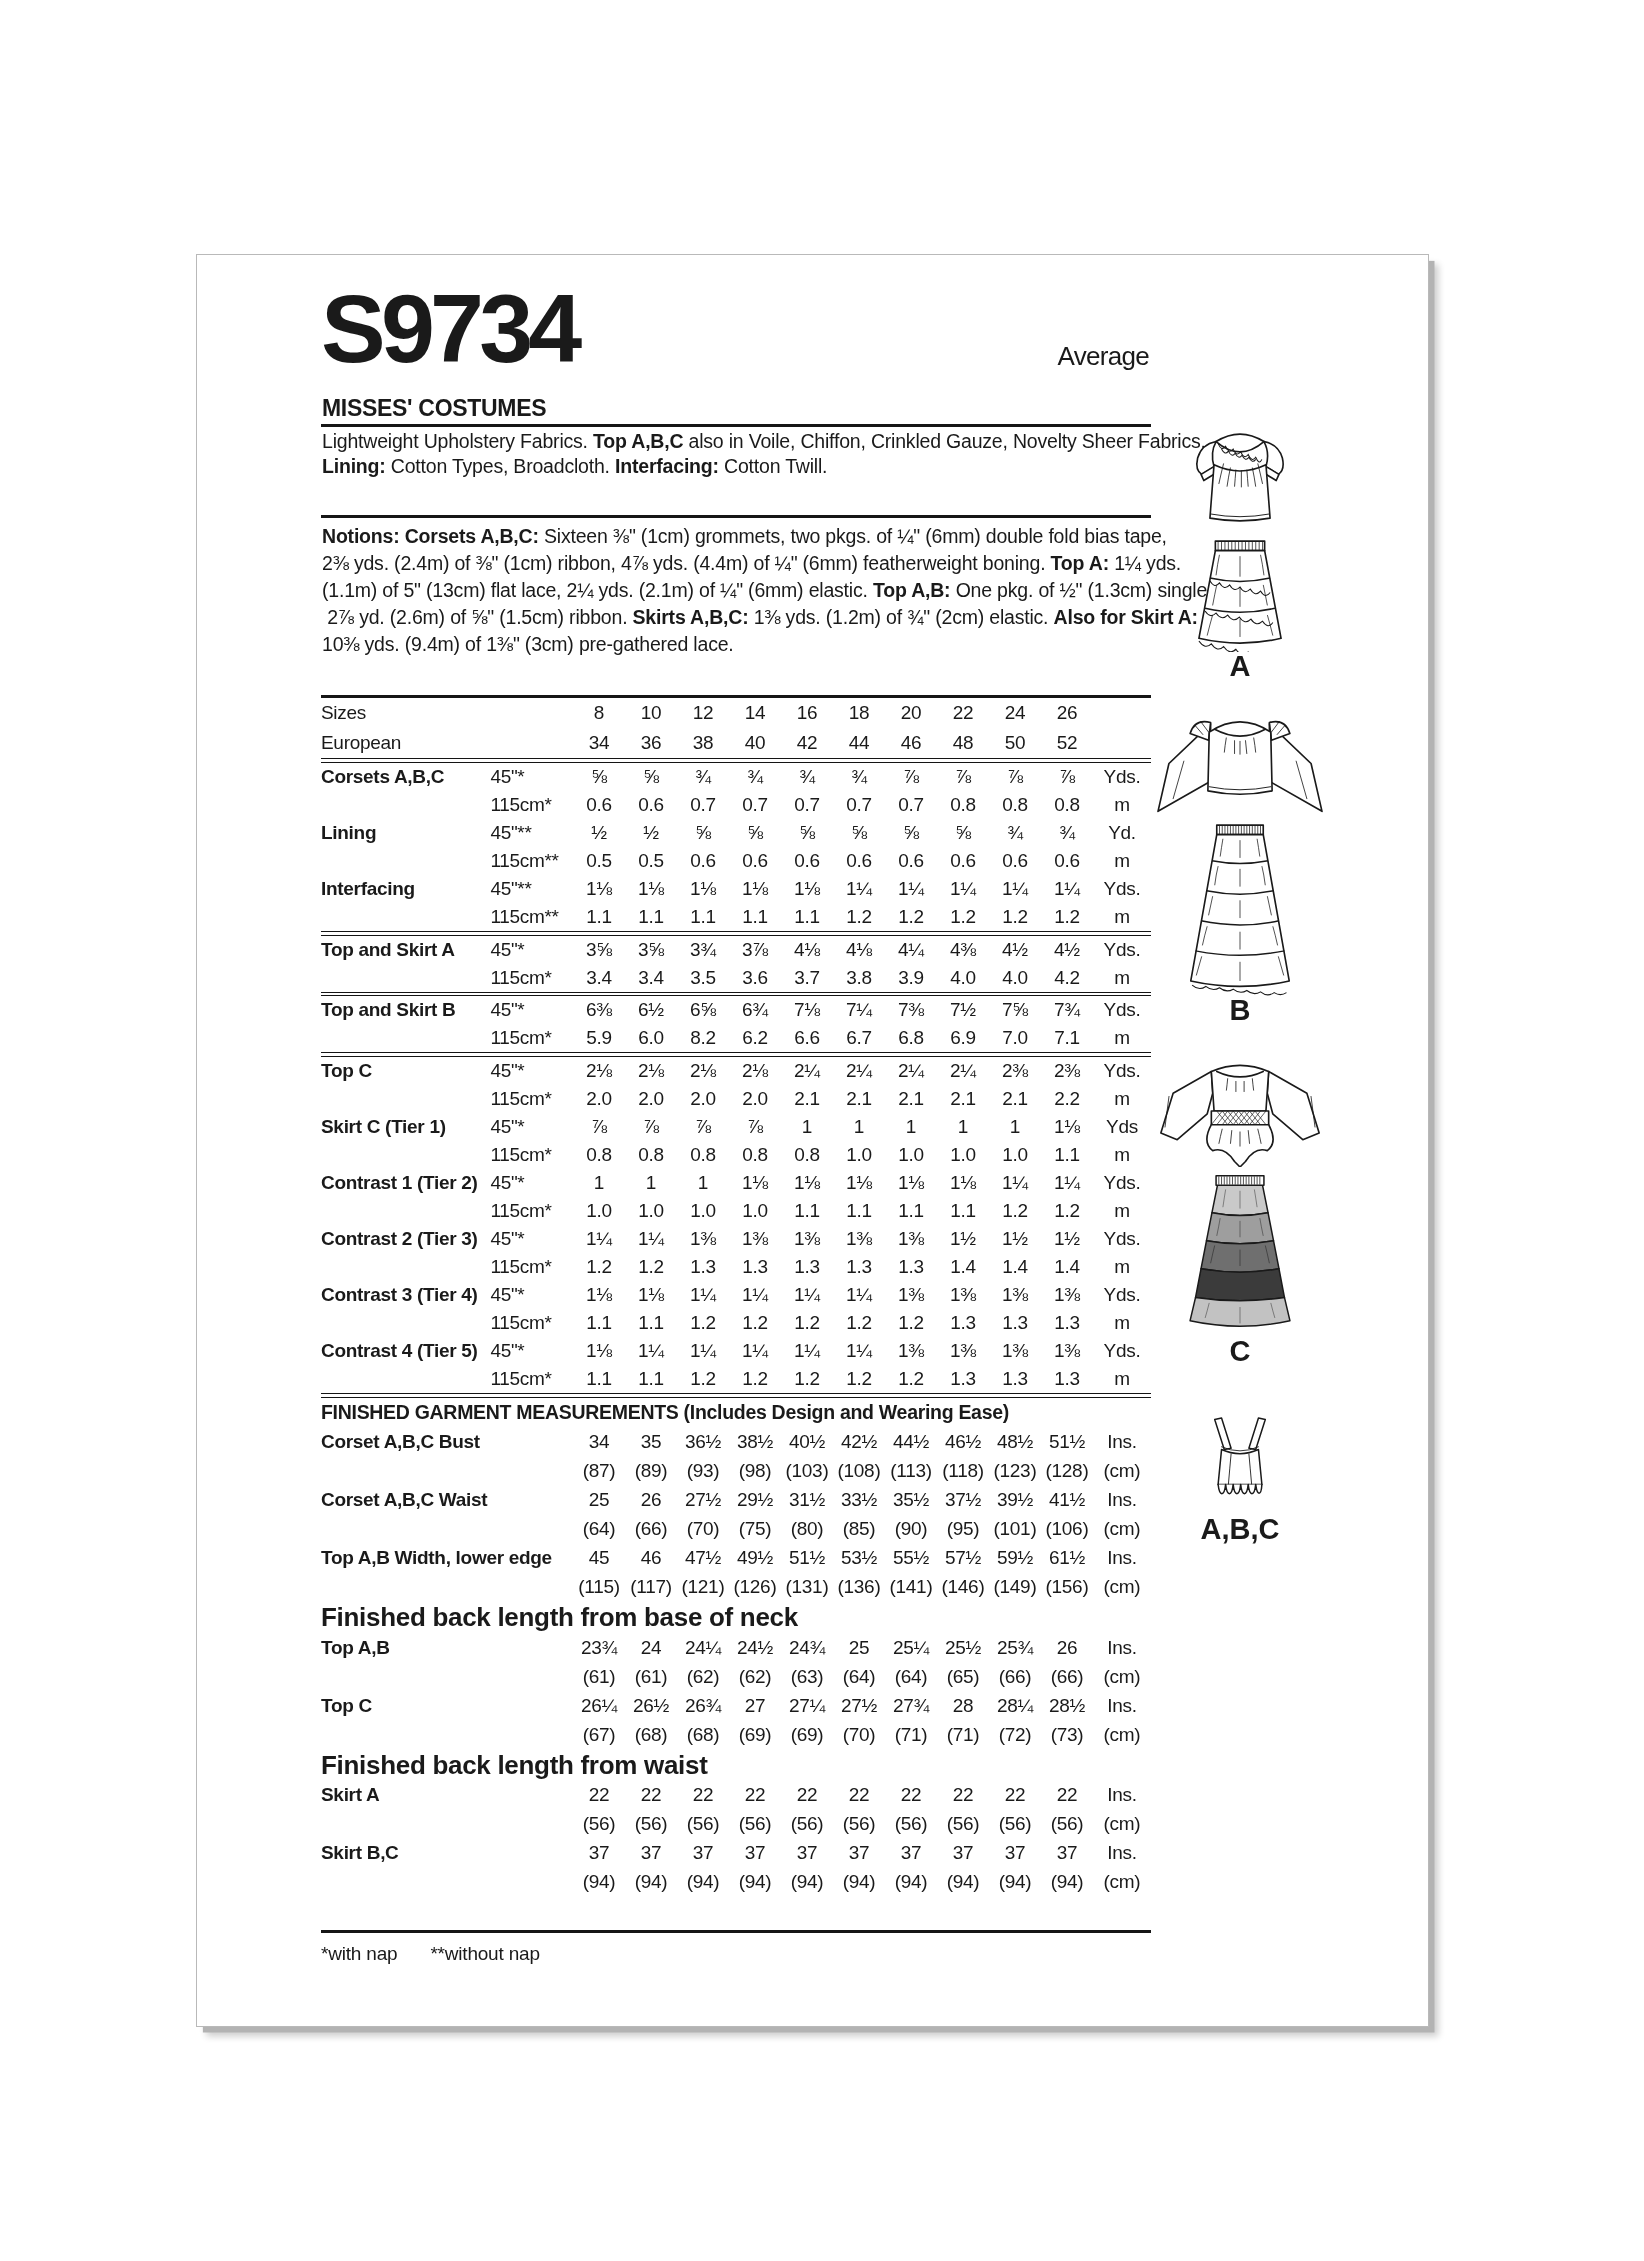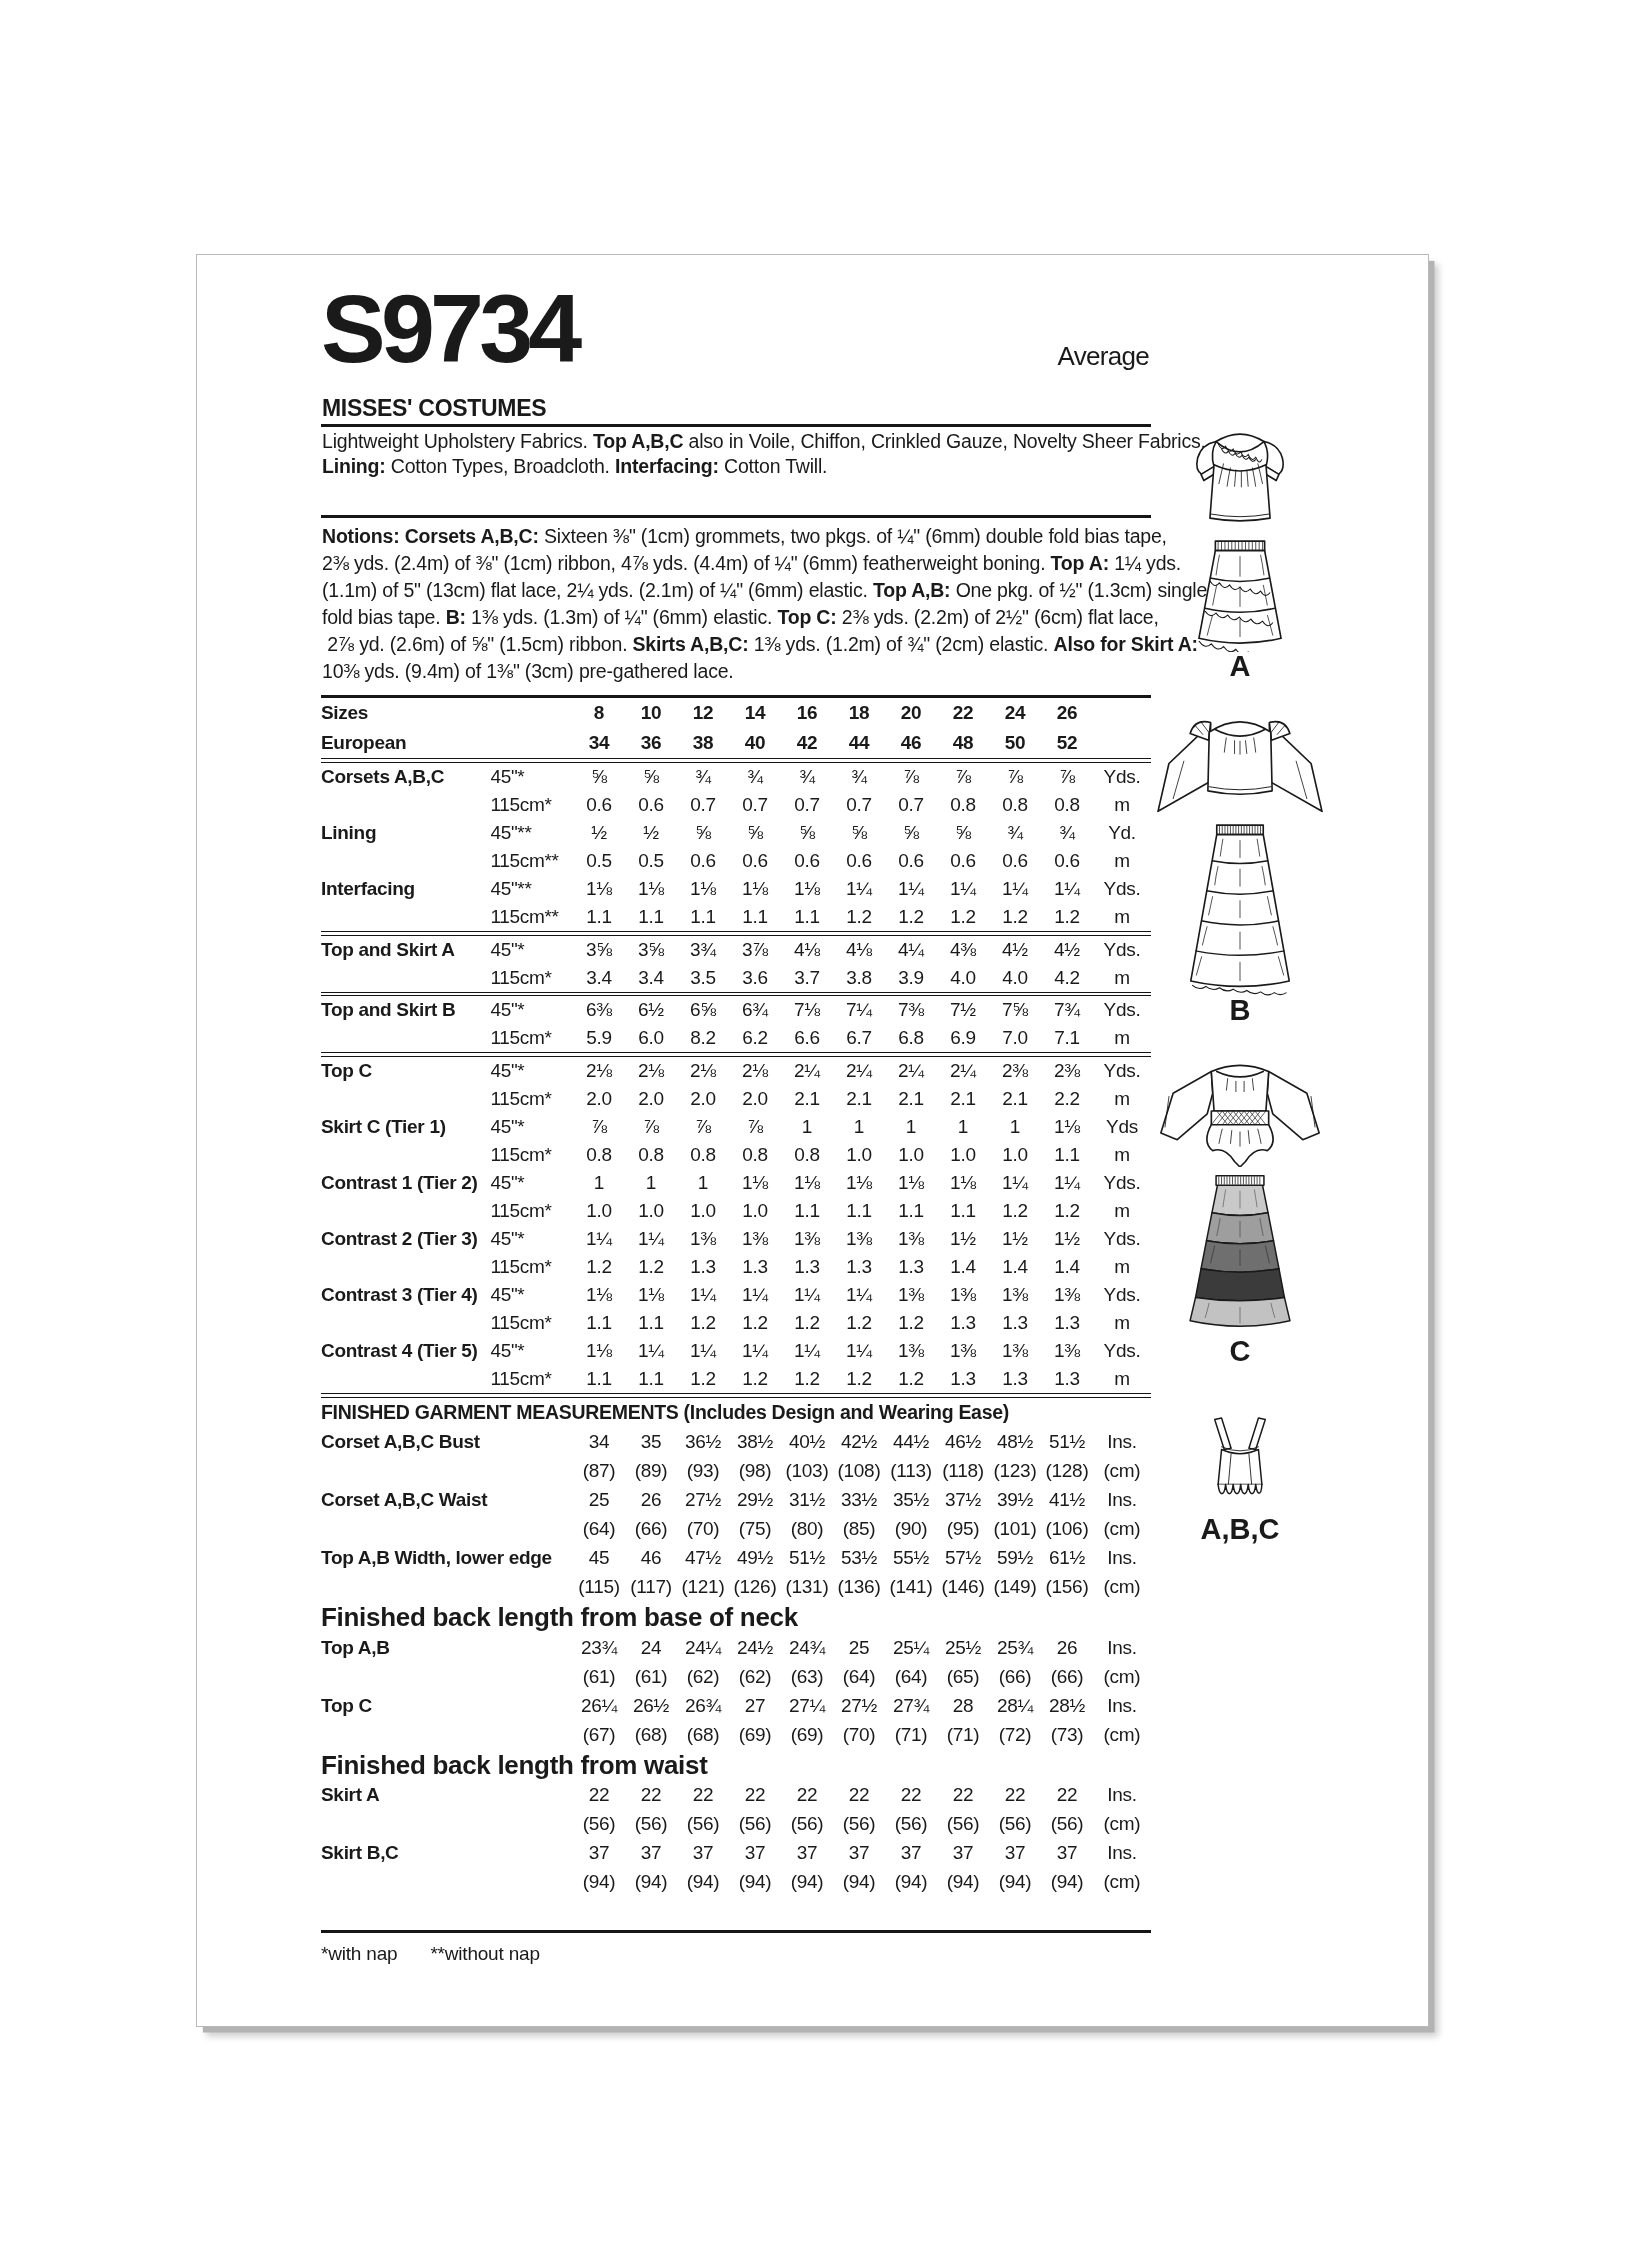--- a/index.html
+++ b/index.html
@@ -20,21 +20,21 @@
   .para{position:absolute;left:125px;width:884px;font-size:19.5px;letter-spacing:-0.2px;}
   .para .tline{white-space:pre;}
   .para.fabrics{top:174px;line-height:25px;}
   .para.notions{top:268px;line-height:27px;}
   .b{font-weight:bold;}
   
   #tablewrap{position:absolute;left:124px;top:443px;width:830px;}
   .trow{display:grid;grid-template-columns:168px 84px repeat(10,52px) 58px;
         align-items:center;height:28px;font-size:19px;letter-spacing:-0.3px;}
   .trow.hdr44{height:30px;}
-  .trow.hdr44 .v, .trow.hdr44 .lab{font-weight:bold;}
+  .trow.hdr44 .v, .trow.hdr44 .lab{font-weight:normal;}
   .frow{height:29px;}
   .lab{font-weight:bold;text-align:left;}
   .meth{text-align:left;padding-left:1.4px;}
   .v{text-align:center;}
   .u{text-align:center;}
   .hr2{height:4.8px;border-top:1.7px solid #141414;border-bottom:1.7px solid #141414;box-sizing:border-box;}
   .fgm-head{height:30px;display:flex;align-items:center;font-weight:bold;font-size:19.5px;letter-spacing:-0.3px;}
   .subhead{height:31.5px;display:flex;align-items:center;font-weight:bold;font-size:26px;letter-spacing:-0.3px;}
   .footrule{margin-top:33px;height:3.4px;background:#161616;width:830px;}
   .footnote{margin-top:9.6px;font-size:19px;letter-spacing:-0.2px;}
@@ -62,21 +62,20 @@
     <div class="rule rule-cat"></div>
     <div class="para fabrics" id="fabrics">
         <div class="tline"><span>Lightweight Upholstery Fabrics. </span><span class="b">Top A,B,C</span><span> also in Voile, Chiffon, Crinkled Gauze, Novelty Sheer Fabrics.</span></div>
         <div class="tline"><span class="b">Lining:</span><span> Cotton Types, Broadcloth. </span><span class="b">Interfacing:</span><span> Cotton Twill.</span></div>
       </div>
     <div class="rule rule-fab"></div>
     <div class="para notions" id="notions">
         <div class="tline"><span class="b">Notions: Corsets A,B,C:</span><span> Sixteen ⅜" (1cm) grommets, two pkgs. of ¼" (6mm) double fold bias tape,</span></div>
         <div class="tline"><span>2⅜ yds. (2.4m) of ⅜" (1cm) ribbon, 4⅞ yds. (4.4m) of ¼" (6mm) featherweight boning. </span><span class="b">Top A:</span><span> 1¼ yds.</span></div>
         <div class="tline"><span>(1.1m) of 5" (13cm) flat lace, 2¼ yds. (2.1m) of ¼" (6mm) elastic. </span><span class="b">Top A,B:</span><span> One pkg. of ½" (1.3cm) single</span></div>
-        <div class="tline"><span>fold bias tape. </span><span class="b">B:</span><span> 1⅜ yds. (1.3m) of ¼" (6mm) elastic. </span><span class="b">Top C:</span><span> 2⅜ yds. (2.2m) of 2½" (6cm) flat lace,</span></div>
         <div class="tline"><span> 2⅞ yd. (2.6m) of ⅝" (1.5cm) ribbon. </span><span class="b">Skirts A,B,C:</span><span> 1⅜ yds. (1.2m) of ¾" (2cm) elastic. </span><span class="b">Also for Skirt A:</span></div>
         <div class="tline"><span>10⅜ yds. (9.4m) of 1⅜" (3cm) pre-gathered lace.</span></div>
       </div>
     <div class="rule rule-sizes"></div>
 
     <div id="tablewrap">
       <div id="yardage-body">
           <div class="trow hdr44">
             <div class="lab">Sizes</div>
             <div class="meth"></div>

